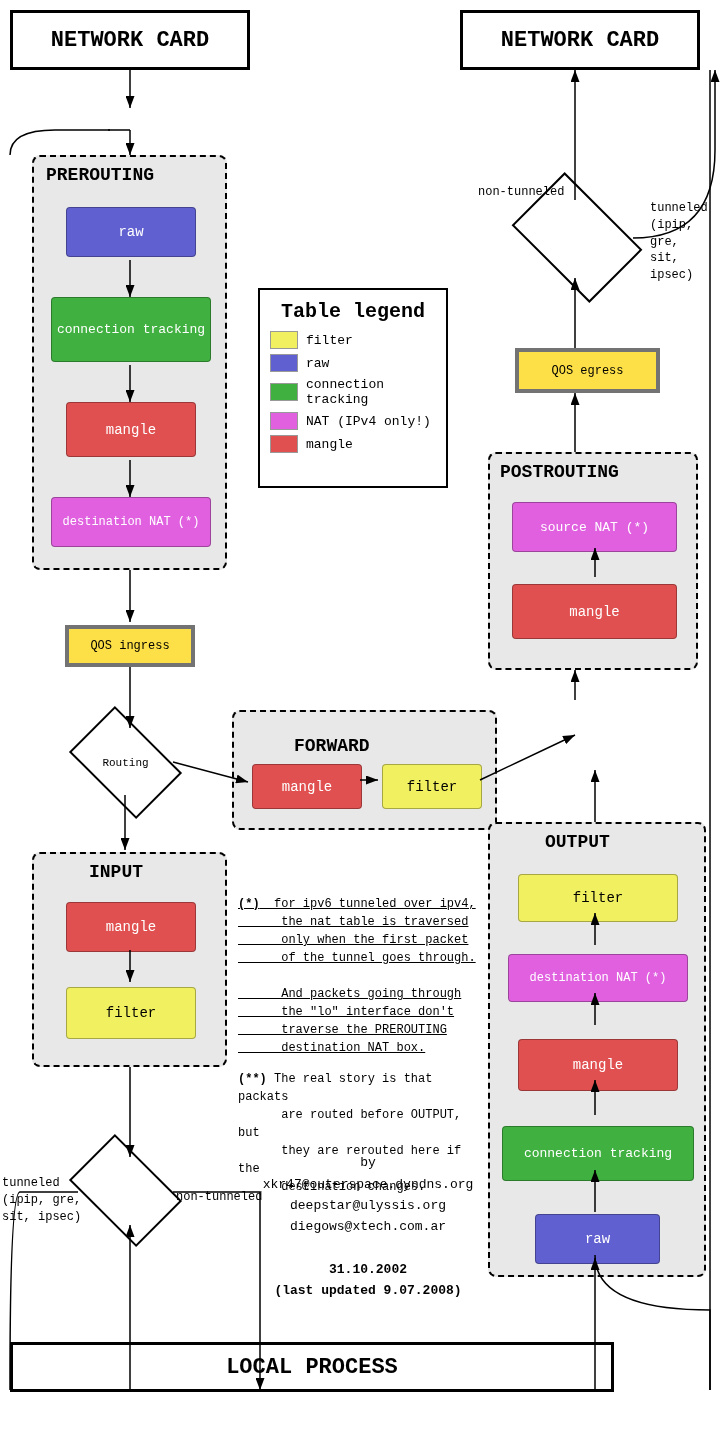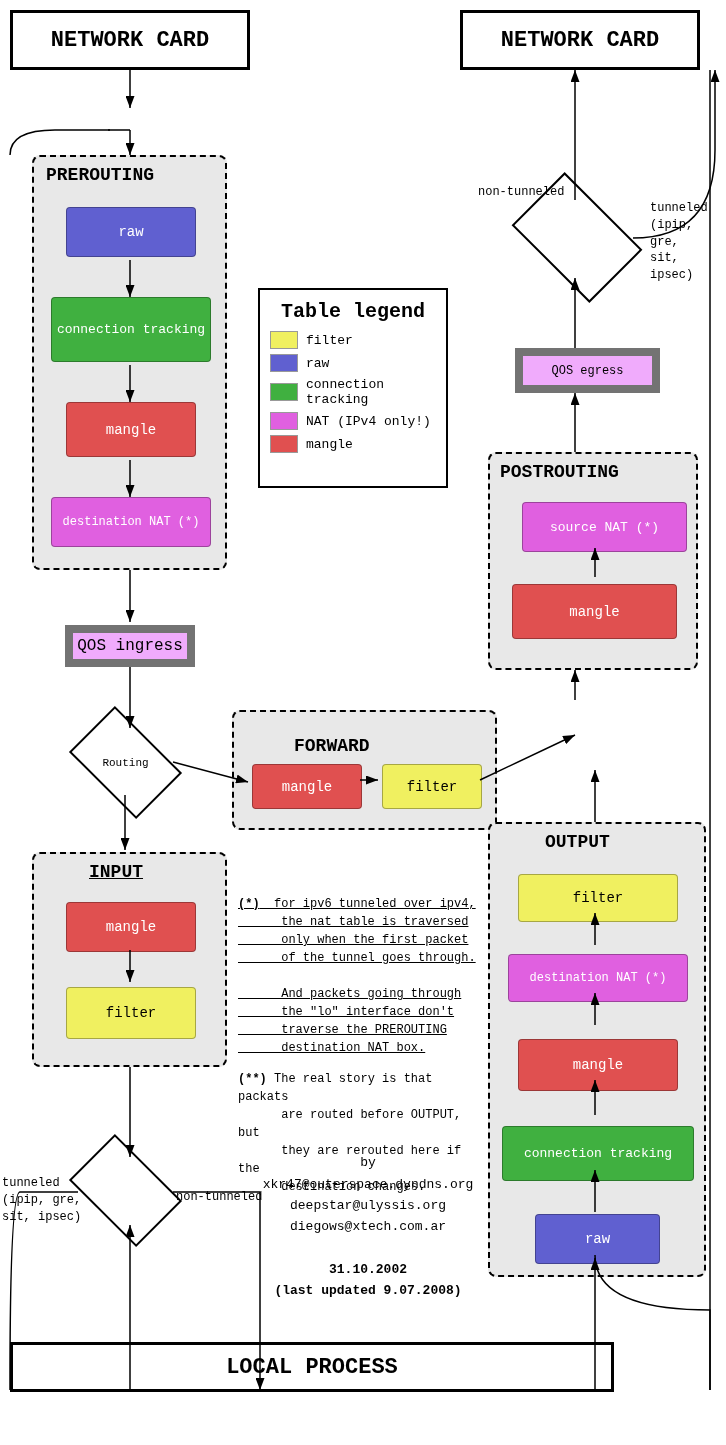--- a/index.html
+++ b/index.html
@@ -86,22 +86,22 @@
       position: absolute;
       font-size: 12px;
       text-align: center;
       width: 100%;
       top: 50%;
       transform: translateY(-50%);
     }
     
     .rect-box {
       position: absolute;
-      border: 8px solid #737373;
-      background: #f0abfc;
+      border: 4px solid #737373;
+      background: #fde047;
       display: flex;
       align-items: center;
       justify-content: center;
       font-size: 12px;
       text-align: center;
     }
     
     .legend-box {
       position: absolute;
       border: 2px solid black;
@@ -179,52 +179,52 @@
 
     <div class="block block-blue" style="left:32px; top:50px; width:130px; height:50px;">raw</div>
 
     <div class="block block-green" style="left:17px; top:140px; width:160px; height:65px; font-size:13px;">connection tracking</div>
 
     <div class="block block-red" style="left:32px; top:245px; width:130px; height:55px;">mangle</div>
 
     <div class="block block-magenta" style="left:17px; top:340px; width:160px; height:50px; font-size:12px;">destination NAT (*)</div>
   </div>
 
-  <div class="rect-box" style="left:65px; top:625px; width:130px; height:42px; font-size:16px;">QOS ingress</div>
+  <div class="rect-box" style="left:65px; top:625px; width:130px; height:42px; font-size:12px;">QOS ingress</div>
 
   <div class="diamond-wrapper" style="left:78px; top:730px; width:95px; height:65px;">
     <div class="diamond"></div>
     <div class="diamond-label" style="font-size:11px;">Routing</div>
   </div>
 
   <div class="dashed-box" style="left:232px; top:710px; width:265px; height:120px;">
     <div class="dashed-box-label" style="top:8px; left:60px; font-size:18px; font-weight:bold;margin-top:16px;">FORWARD</div>
 
     <div class="block block-red" style="left:18px; top:52px; width:110px; height:45px;">mangle</div>
 
     <div class="block block-yellow" style="left:148px; top:52px; width:100px; height:45px; color:black;">filter</div>
   </div>
 
   <div class="dashed-box" style="left:32px; top:852px; width:195px; height:215px;">
-    <div class="dashed-box-label" style="top:8px; left:55px; font-size:18px; font-weight:bold;text-decoration:underline;">INPUT</div>
+    <div class="dashed-box-label" style="top:8px; left:55px; font-size:18px; font-weight:bold;">INPUT</div>
 
     <div class="block block-red" style="left:32px; top:48px; width:130px; height:50px;">mangle</div>
 
     <div class="block block-yellow" style="left:32px; top:133px; width:130px; height:52px; color:black;">filter</div>
   </div>
 
   <div class="diamond-wrapper" style="left:78px; top:1158px; width:95px; height:65px;">
     <div class="diamond"></div>
     <div class="diamond-label" style="font-size:11px;"></div>
   </div>
 
   <div class="dashed-box" style="left:488px; top:452px; width:210px; height:218px;">
     <div class="dashed-box-label" style="top:8px; left:10px; font-size:18px; font-weight:bold;">POSTROUTING</div>
 
-    <div class="block block-magenta" style="left:32px; top:48px; width:165px; height:50px; font-size:13px;">source NAT (*)</div>
+    <div class="block block-magenta" style="left:22px; top:48px; width:165px; height:50px; font-size:13px;">source NAT (*)</div>
 
     <div class="block block-red" style="left:22px; top:130px; width:165px; height:55px;">mangle</div>
   </div>
 
   <div class="rect-box" style="left:515px; top:348px; width:145px; height:45px; font-size:12px;">QOS egress</div>
 
   <div class="diamond-wrapper" style="left:522px; top:200px; width:110px; height:75px;">
     <div class="diamond"></div>
     <div class="diamond-label" style="font-size:11px;"></div>
   </div>

